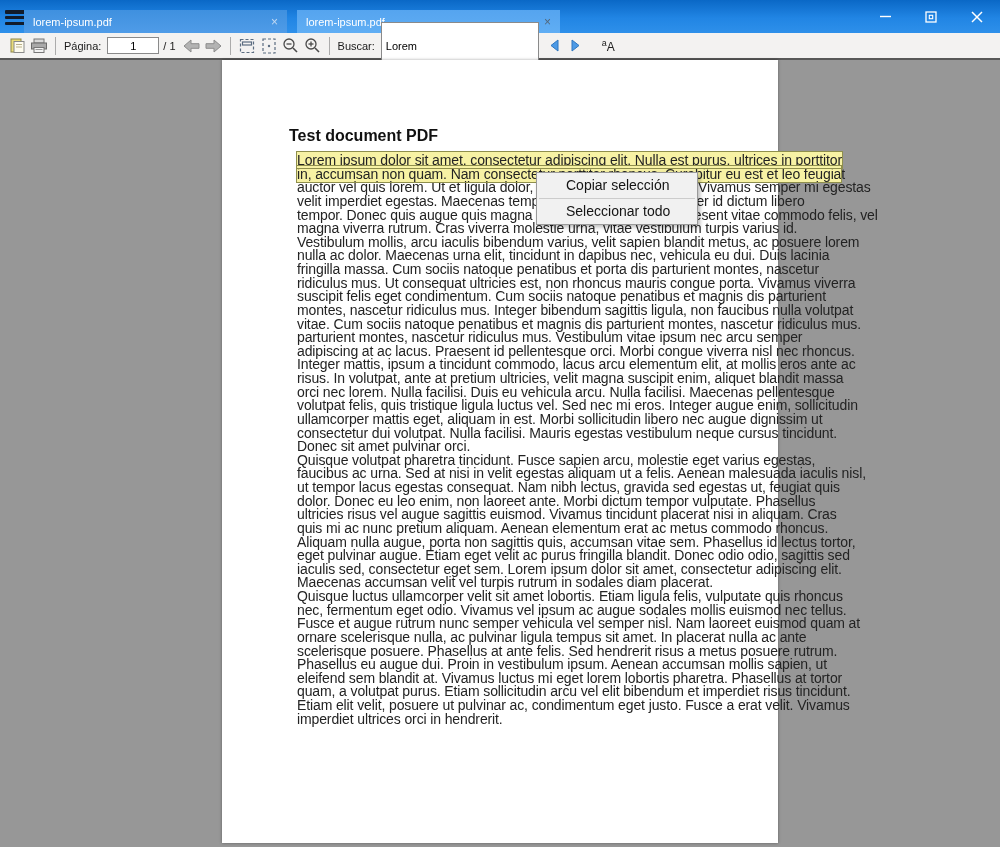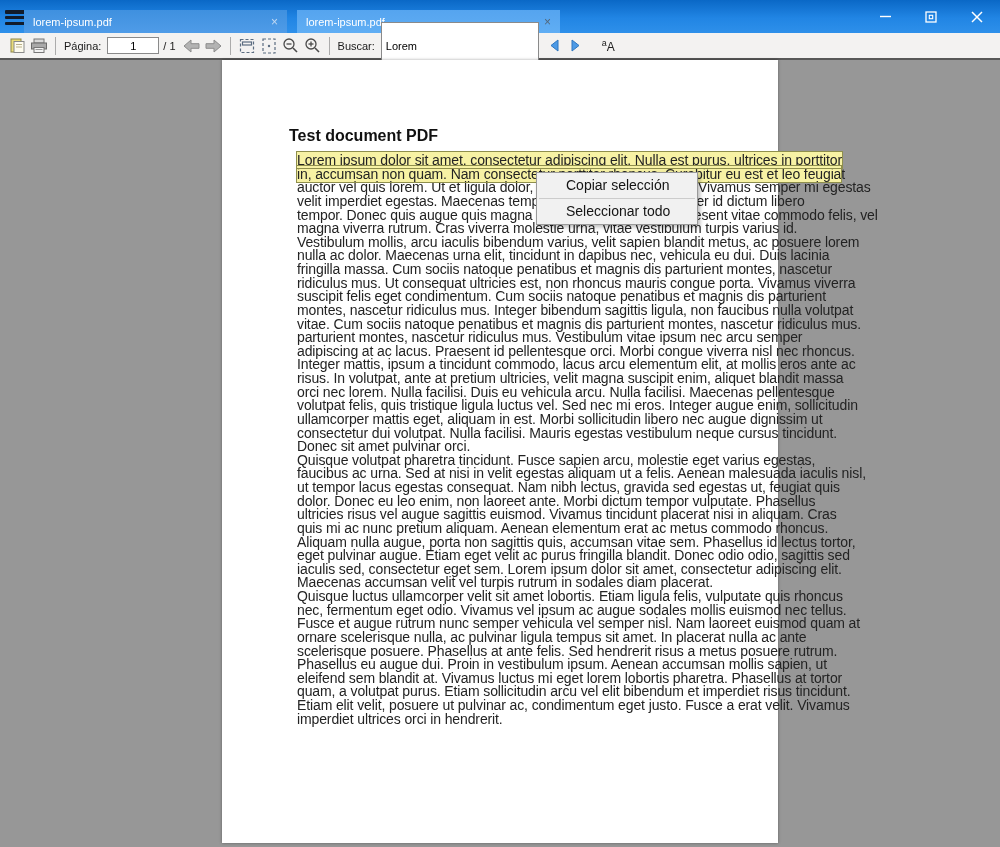--- a/index.html
+++ b/index.html
@@ -177,21 +177,21 @@
     <div class="doc-title">Test document PDF</div>
     <div class="doc-text" id="doc-text">
         <div class="dline"><span class="hl">Lorem ipsum dolor sit amet, consectetur adipiscing elit. Nulla est purus, ultrices in porttitor</span></div>
         <div class="dline"><span class="hl">in, accumsan non quam. Nam consectetur porttitor rhoncus. Curabitur eu est et leo feugia</span><span>t</span></div>
         <div class="dline"><span>auctor vel quis lorem. Ut et ligula dolor, sit amet consequat lorem. Vivamus semper mi egestas</span></div>
         <div class="dline"><span>velit imperdiet egestas. Maecenas tempus eros ut diam ullamcorper id dictum libero</span></div>
         <div class="dline"><span>tempor. Donec quis augue quis magna condimentum tempor. Praesent vitae commodo felis, vel</span></div>
         <div class="dline"><span>magna viverra rutrum. Cras viverra molestie urna, vitae vestibulum turpis varius id.</span></div>
         <div class="dline"><span>Vestibulum mollis, arcu iaculis bibendum varius, velit sapien blandit metus, ac posuere lorem</span></div>
         <div class="dline"><span>nulla ac dolor. Maecenas urna elit, tincidunt in dapibus nec, vehicula eu dui. Duis lacinia</span></div>
-        <div class="dline"><span>fringilla massa. Cum sociis natoque penatibus et magnis dis parturient montes, nascetur</span></div>
+        <div class="dline"><span>fringilla massa. Cum sociis natoque penatibus et porta dis parturient montes, nascetur</span></div>
         <div class="dline"><span>ridiculus mus. Ut consequat ultricies est, non rhoncus mauris congue porta. Vivamus viverra</span></div>
         <div class="dline"><span>suscipit felis eget condimentum. Cum sociis natoque penatibus et magnis dis parturient</span></div>
         <div class="dline"><span>montes, nascetur ridiculus mus. Integer bibendum sagittis ligula, non faucibus nulla volutpat</span></div>
         <div class="dline"><span>vitae. Cum sociis natoque penatibus et magnis dis parturient montes, nascetur ridiculus mus.</span></div>
         <div class="dline"><span>parturient montes, nascetur ridiculus mus. Vestibulum vitae ipsum nec arcu semper</span></div>
         <div class="dline"><span>adipiscing at ac lacus. Praesent id pellentesque orci. Morbi congue viverra nisl nec rhoncus.</span></div>
         <div class="dline"><span>Integer mattis, ipsum a tincidunt commodo, lacus arcu elementum elit, at mollis eros ante ac</span></div>
         <div class="dline"><span>risus. In volutpat, ante at pretium ultricies, velit magna suscipit enim, aliquet blandit massa</span></div>
         <div class="dline"><span>orci nec lorem. Nulla facilisi. Duis eu vehicula arcu. Nulla facilisi. Maecenas pellentesque</span></div>
         <div class="dline"><span>volutpat felis, quis tristique ligula luctus vel. Sed nec mi eros. Integer augue enim, sollicitudin</span></div>

